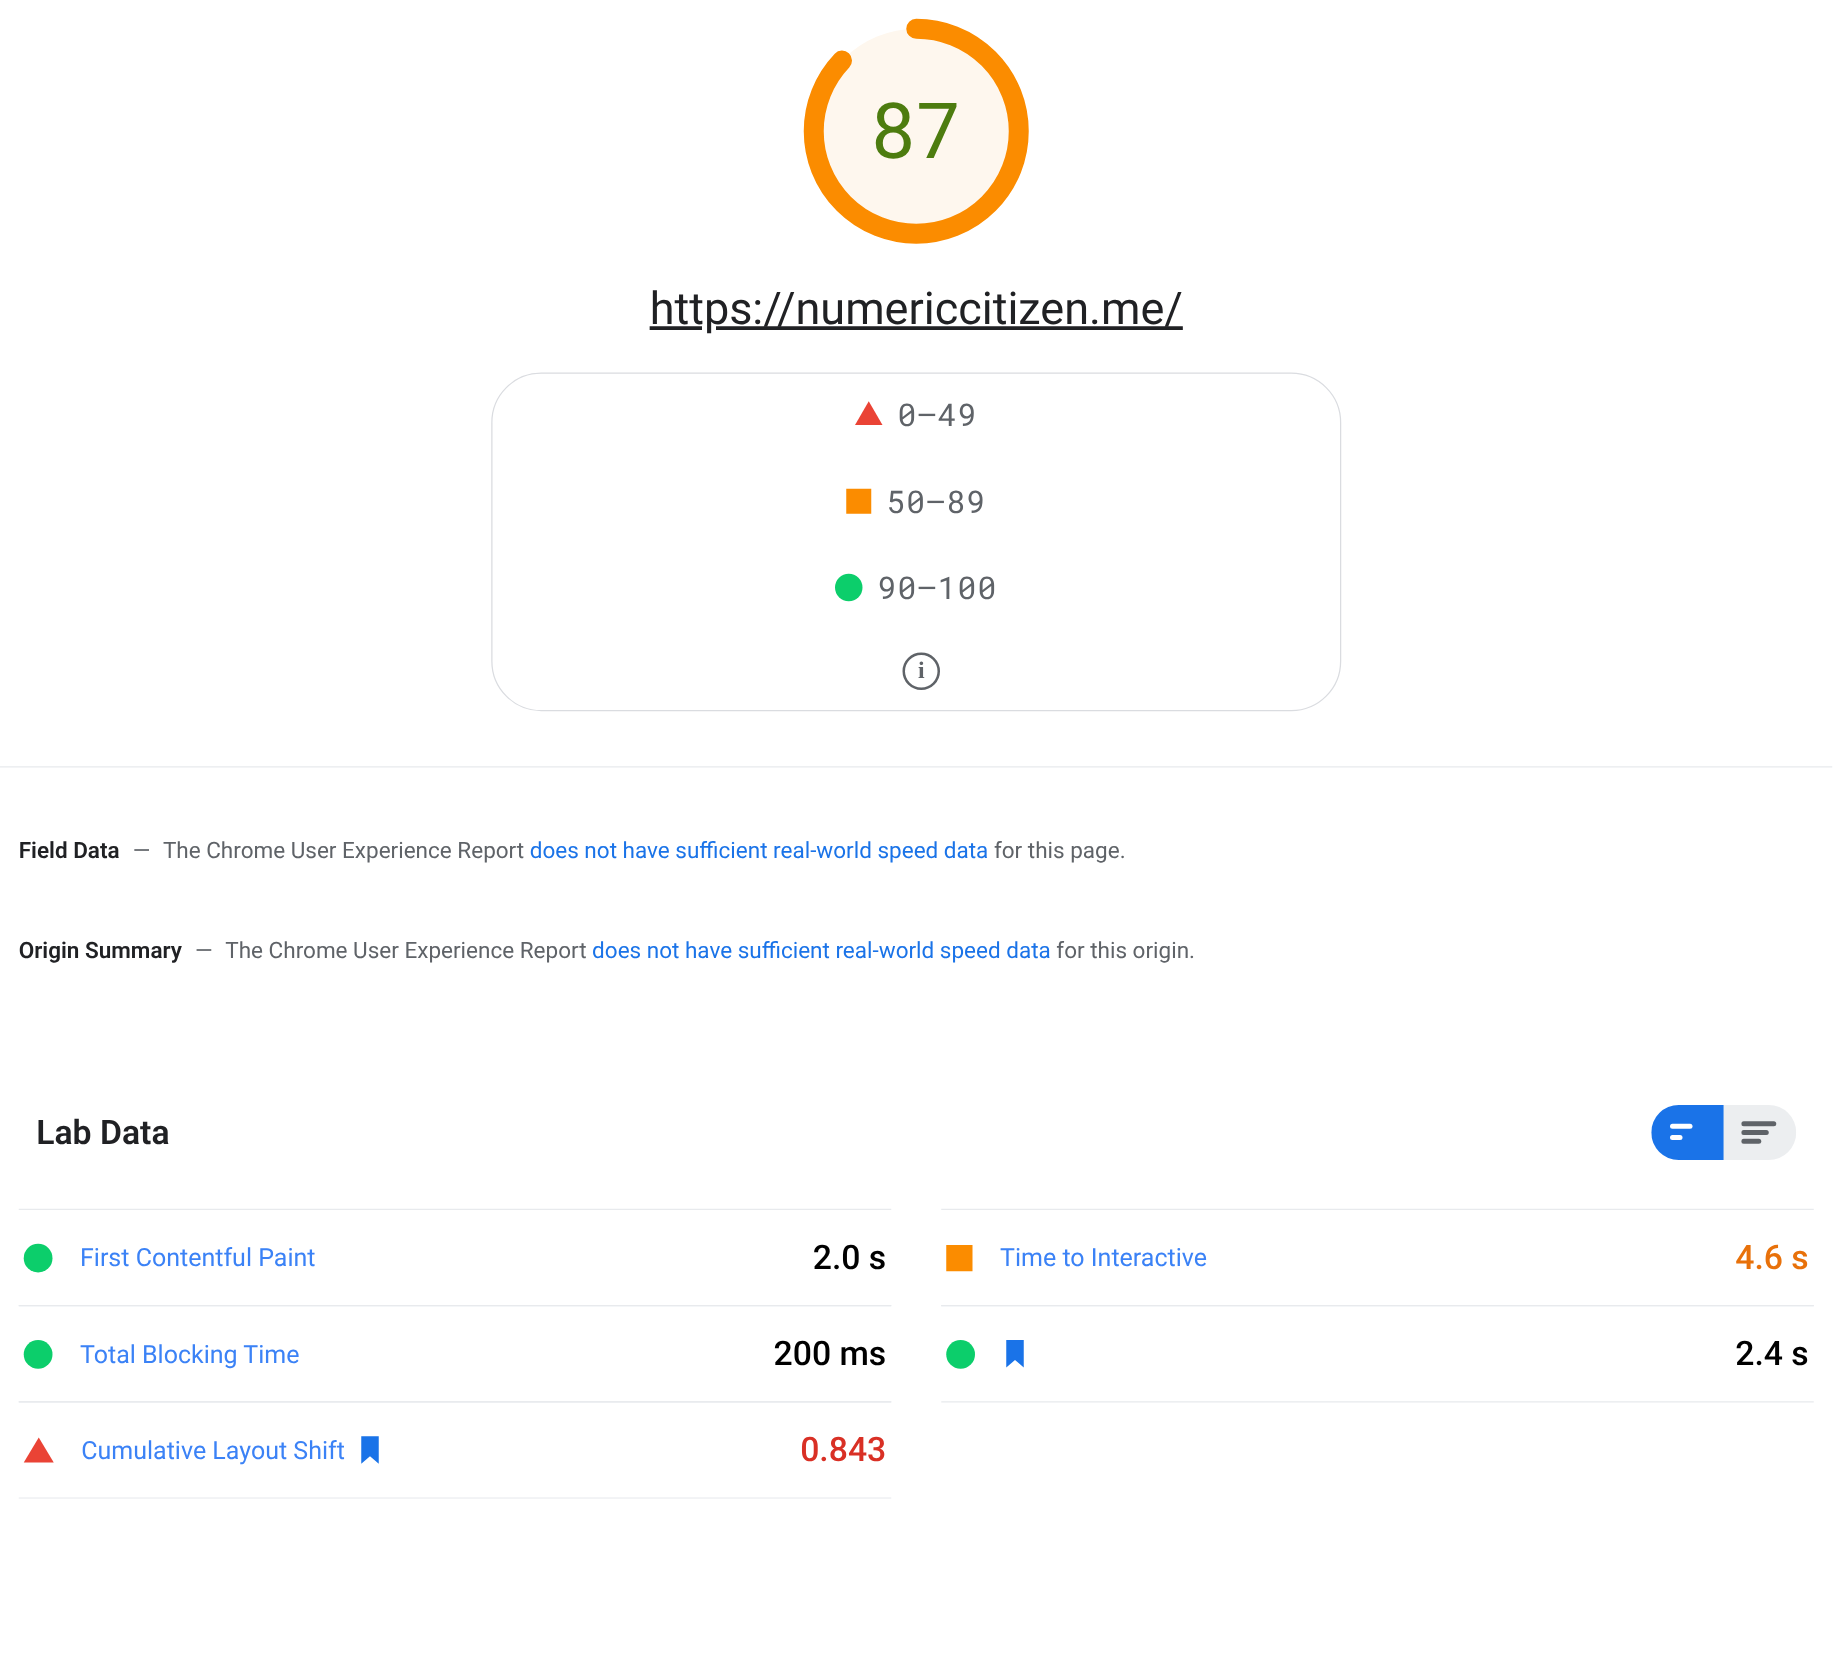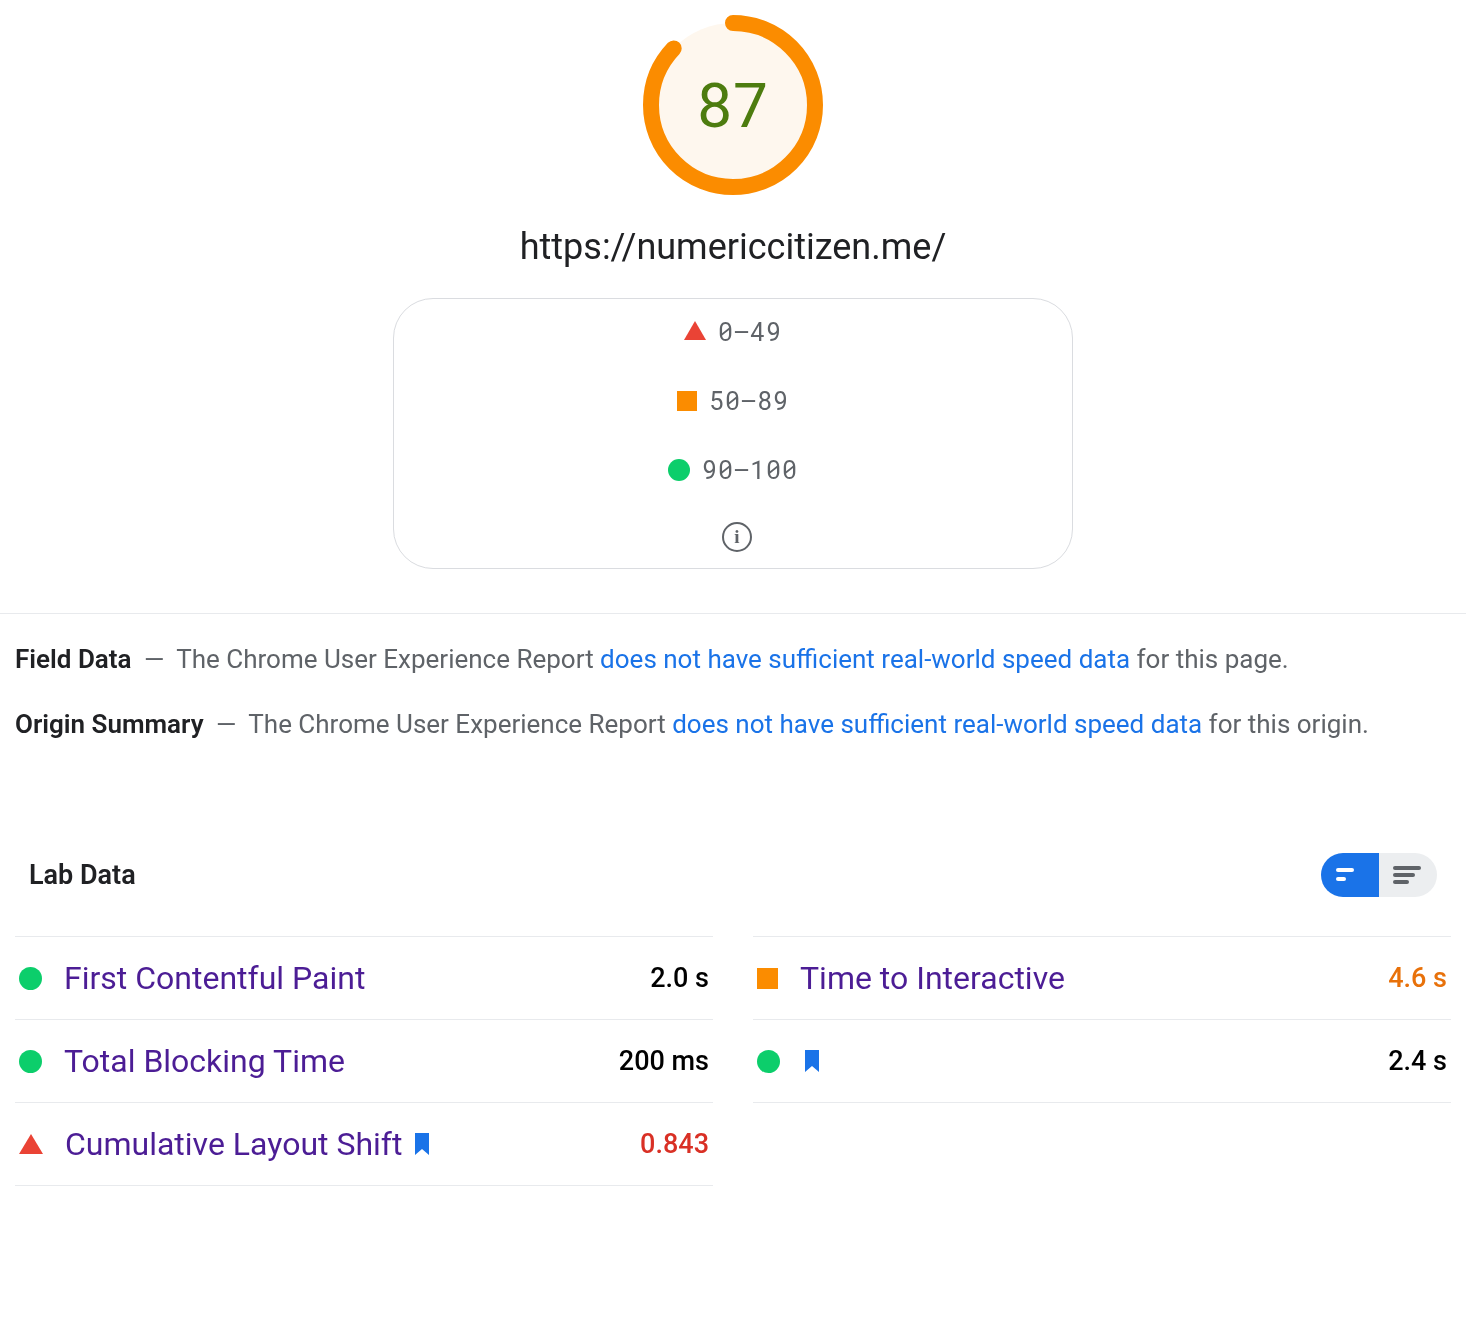--- a/index.html
+++ b/index.html
@@ -36,20 +36,21 @@
     justify-content: center;
     font-size: 62px;
     font-weight: 400;
     letter-spacing: 1px;
   }
   .url {
     text-align: center;
     font-size: 36px;
     color: #202124;
     padding: 26px 0 30px;
+    text-decoration: underline;
   }
   .legend {
     display: flex;
     align-items: center;
     justify-content: center;
     gap: 36px;
     width: 680px;
     margin: 0 auto 44px;
     border: 1px solid #dadce0;
     border-radius: 40px;
@@ -84,24 +85,24 @@
     font-weight: 700;
     font-size: 19px;
     color: #5f6368;
     margin-left: 8px;
   }
 
   .section {
     padding: 0 15px;
   }
   .para {
-    font-size: 26px;
+    font-size: 18px;
     line-height: 1.45;
     color: #5f6368;
-    margin: 27px 0 0;
+    margin: 54px 0 0;
   }
   .para .label {
     font-weight: 600;
     color: #202124;
   }
   .para .dash { color: #5f6368; padding: 0 6px; }
   .para a { color: #1a73e8; text-decoration: none; }
 
   .lab-head {
     display: flex;
@@ -139,22 +140,22 @@
   .metric {
     display: flex;
     align-items: center;
     gap: 22px;
     border-top: 1px solid #e8eaed;
     border-bottom: 1px solid #e8eaed;
     padding: 22px 4px 22px 4px;
     margin-top: -1px;
   }
   .metric .name {
-    font-size: 32px;
-    color: #4c1d95;
+    font-size: 20px;
+    color: #3b82f6;
     flex: 1;
     display: flex;
     align-items: center;
     gap: 10px;
     text-align: center;
   }
   .metric .val {
     font-size: 27px;
     font-weight: 500;
     white-space: nowrap;

